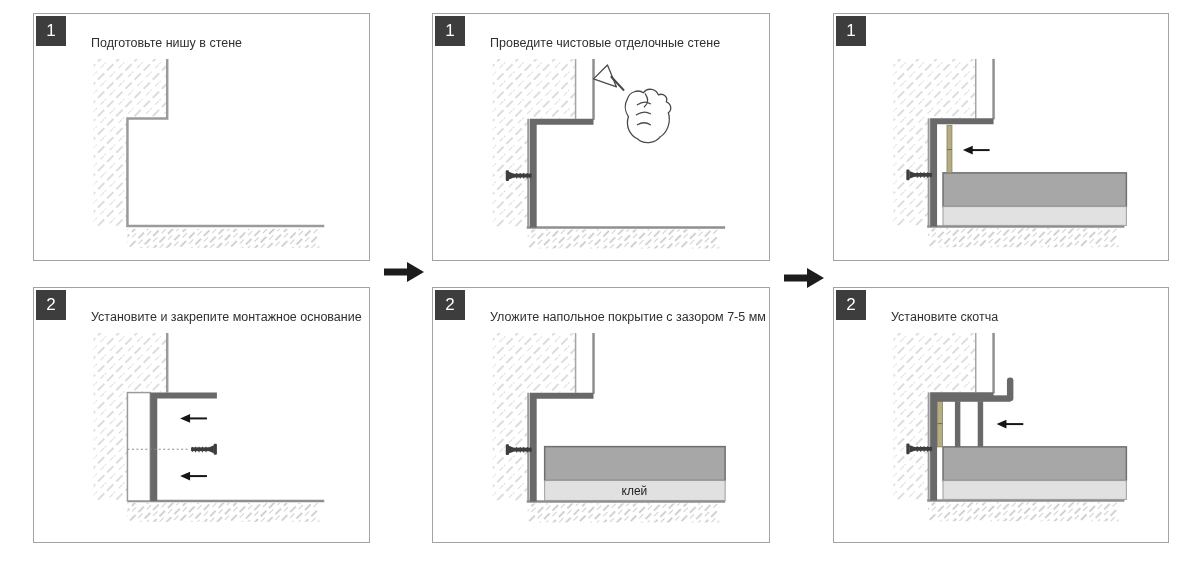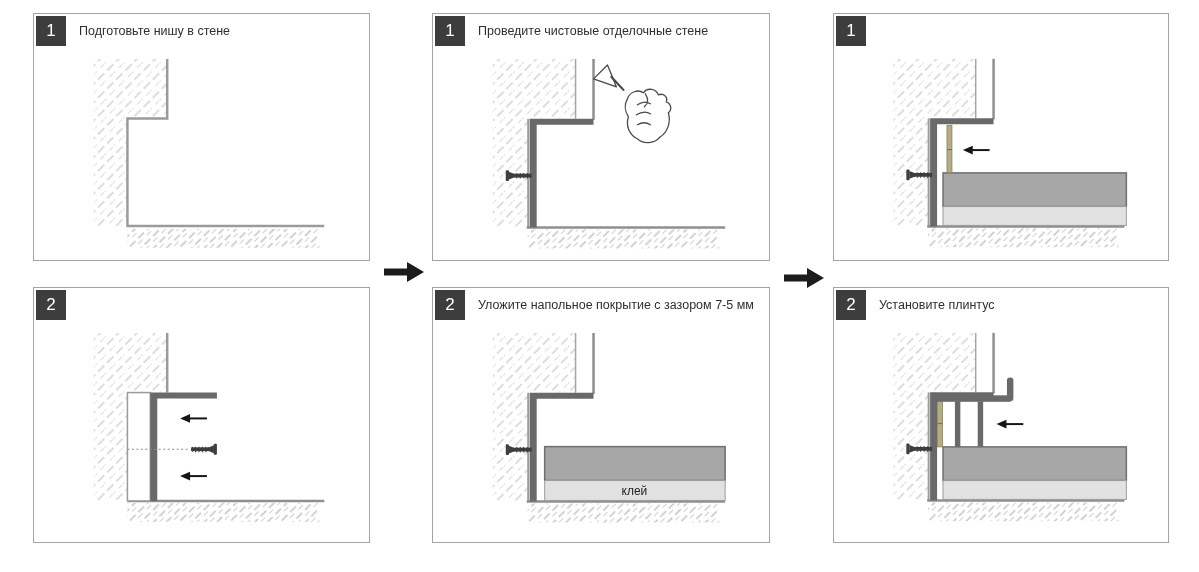--- a/index.html
+++ b/index.html
@@ -7,21 +7,21 @@
          font-family:"Liberation Sans", sans-serif;}
   .panel{position:absolute;background:#ffffff;border:1.5px solid #a3a3a3;box-sizing:border-box;}
   #panel-0{left:33px;top:13px;width:337px;height:248px;}
   #panel-1{left:33px;top:287px;width:337px;height:256px;}
   #panel-2{left:432px;top:13px;width:338px;height:248px;}
   #panel-3{left:432px;top:287px;width:338px;height:256px;}
   #panel-4{left:833px;top:13px;width:336px;height:248px;}
   #panel-5{left:833px;top:287px;width:336px;height:256px;}
   .badge{position:absolute;left:2px;top:2px;width:30px;height:30px;background:#3d3d3d;
          color:#ffffff;font-size:17px;line-height:30px;text-align:center;}
-  .title{position:absolute;left:45px;top:0;height:34px;line-height:34px;margin:0;
+  .title{position:absolute;left:45px;top:0;height:34px;line-height:34px;margin:12px;
          font-size:12.5px;font-weight:400;color:#2f2f2f;white-space:nowrap;}
   svg.draw{position:absolute;left:0;top:34px;width:100%;height:212px;}
   .flow-arrow{position:absolute;width:40px;height:20px;}
   #fa-1{left:384px;top:262px;}
   #fa-2{left:784px;top:268px;}
 </style>
 </head>
 <body>
 
 <div id="stage">
@@ -65,20 +65,21 @@
     <h2 class="title">Подготовьте нишу в стене</h2>
     <svg class="draw" viewBox="0 0 337 212" preserveAspectRatio="xMidYMin meet">
       <polygon points="60,11 134,11 134,71 94,71 94,179 60,179" fill="url(#hw)"></polygon>
       <rect x="94" y="182" width="193" height="19" fill="url(#fh)"></rect>
       <path d="M134 11 L134 71 L94 71 L94 179 L292 179" fill="none" stroke="#9b9b9b" stroke-width="2.5"></path>
     </svg>
   </section>
 
   <section class="panel" id="panel-1">
     <div class="badge">2</div>
+    <h2 class="title">Установите и закрепите монтажное основание</h2>
     <svg class="draw" viewBox="0 0 337 212" preserveAspectRatio="xMidYMin meet">
       <polygon points="60,11 134,11 134,71 94,71 94,179 60,179" fill="url(#hw)"></polygon>
       <rect x="94" y="182" width="193" height="19" fill="url(#fh)"></rect>
       <line x1="134" y1="11" x2="134" y2="71" stroke="#9b9b9b" stroke-width="2.5"></line>
       <line x1="94" y1="180" x2="292" y2="180" stroke="#8f8f8f" stroke-width="2.5"></line>
       <rect x="94" y="71" width="23" height="109" fill="#ffffff" stroke="#9b9b9b" stroke-width="1.5"></rect>
       <path d="M117 71 h67 v6 h-60 v103 h-7 z" fill="#696969"></path>
       <line x1="94" y1="128" x2="156" y2="128" stroke="#888888" stroke-width="1" stroke-dasharray="2 2.5"></line>
       <use href="#screw-left" transform="translate(184,122.5) scale(-1,1)"></use>
       <use href="#arr-l" transform="translate(147,97)"></use>
@@ -124,21 +125,21 @@
       <rect x="110" y="126" width="185" height="34" fill="#a7a7a7" stroke="#6f6f6f" stroke-width="1.5"></rect>
       <rect x="110" y="160" width="185" height="19" fill="#e1e1e1" stroke="#9c9c9c" stroke-width="1"></rect>
       <rect x="114" y="78" width="5" height="48" fill="#b5ac82" stroke="#85825f" stroke-width="0.8"></rect>
       <line x1="114" y1="102.5" x2="119" y2="102.5" stroke="#6f6d50" stroke-width="1"></line>
       <use href="#arr-l" transform="translate(130,103)"></use>
     </svg>
   </section>
 
   <section class="panel" id="panel-5">
     <div class="badge">2</div>
-    <h2 class="title">Установите плинтус</h2>
+    <h2 class="title">Установите скотча</h2>
     <svg class="draw" viewBox="0 0 337 212" preserveAspectRatio="xMidYMin meet">
       <use href="#niche-right"></use>
       <use href="#profile-l"></use>
       <use href="#screw-left" transform="translate(73,122.5)"></use>
       <rect x="110" y="126" width="185" height="34" fill="#a7a7a7" stroke="#6f6f6f" stroke-width="1.5"></rect>
       <rect x="110" y="160" width="185" height="19" fill="#e1e1e1" stroke="#9c9c9c" stroke-width="1"></rect>
       <rect x="104.5" y="78" width="5" height="48" fill="#b5ac82" stroke="#85825f" stroke-width="0.8"></rect>
       <line x1="104.5" y1="102.5" x2="109.5" y2="102.5" stroke="#6f6d50" stroke-width="1"></line>
       <g fill="#696969">
         <rect x="104" y="74" width="74" height="6.5"></rect>

